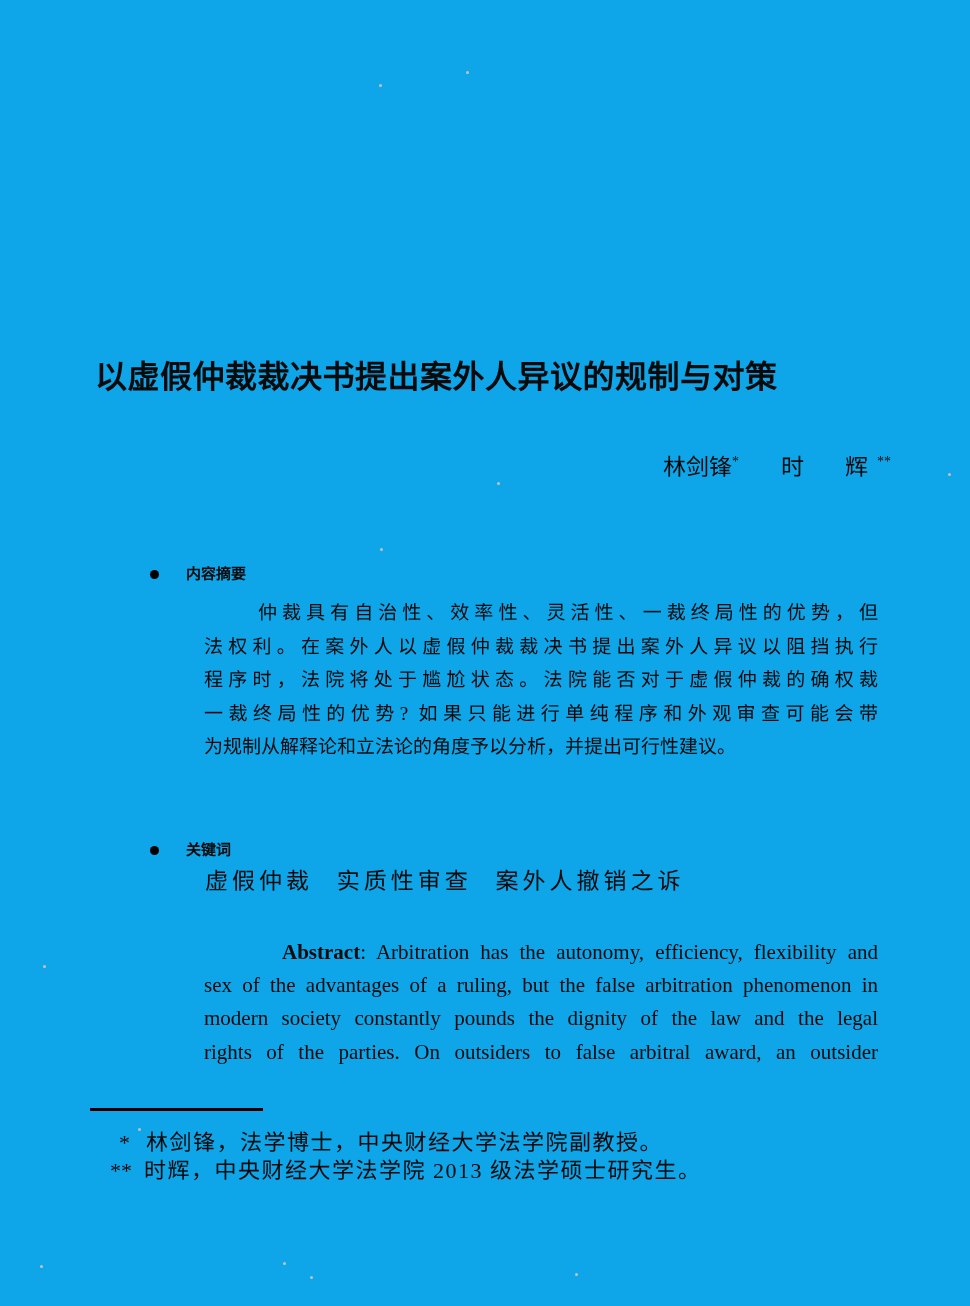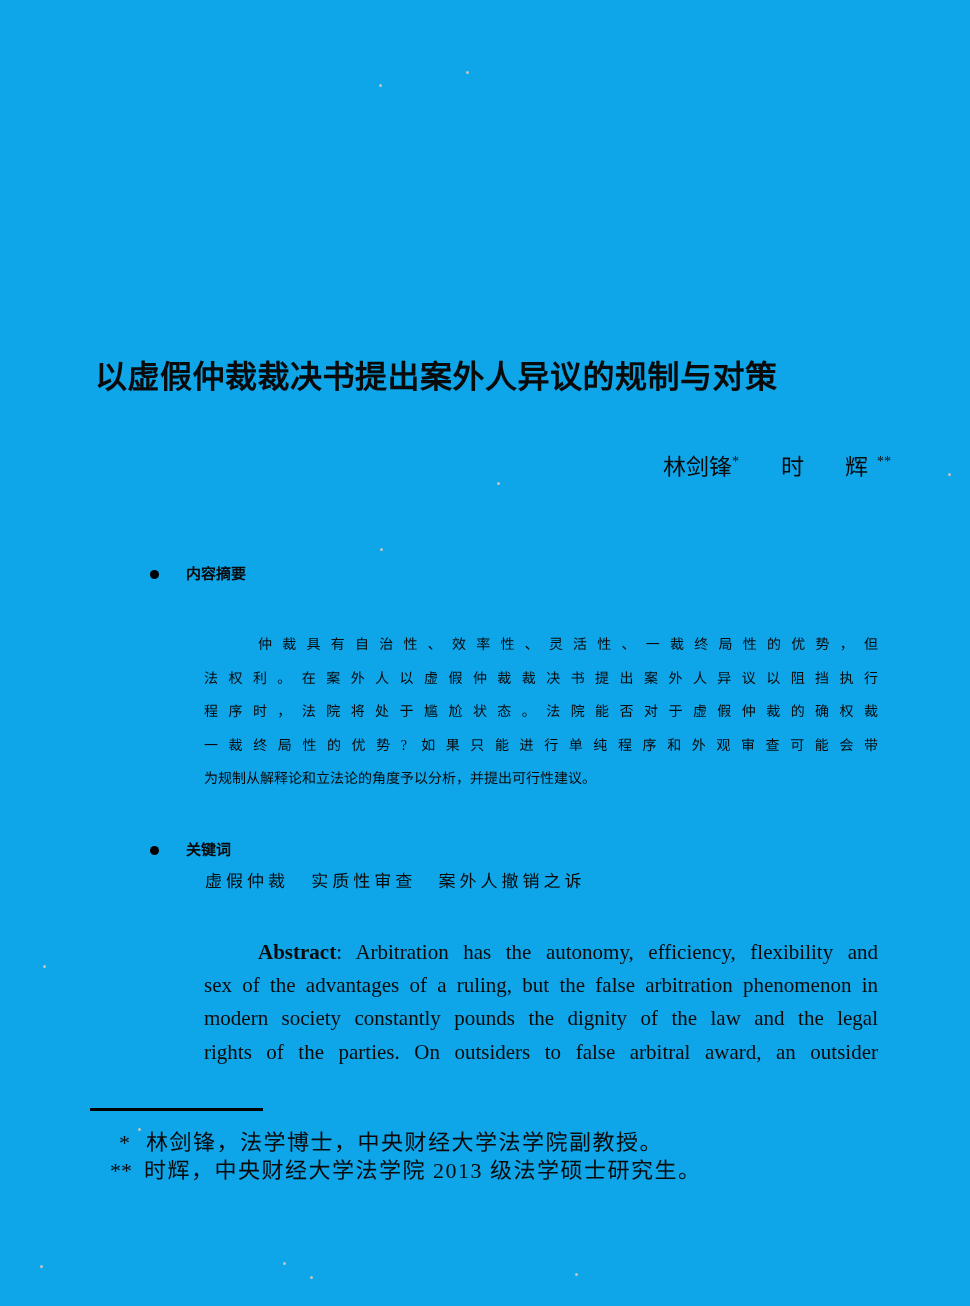--- a/index.html
+++ b/index.html
@@ -31,40 +31,40 @@
   .bullet-1{left:150px;top:570px;}
   .bullet-2{left:150px;top:846px;}
   .sec-heading{
     position:absolute;margin:0;
     font-family:"Liberation Sans", sans-serif;
     font-weight:bold;font-size:15px;line-height:24px;white-space:nowrap;
   }
   .h-abstract{left:186px;top:562px;}
   .h-keywords{left:186px;top:838px;}
   .cn-body{
-    position:absolute;left:204px;top:628px;width:674px;
-    font-size:14px;line-height:33.6px;
+    position:absolute;left:204px;top:596px;width:674px;
+    font-size:19px;line-height:33.6px;
   }
   .cn-line{text-align:justify;text-align-last:justify;}
   .cn-line.first{text-indent:54px;}
   .cn-line.last{text-align-last:left;}
   .kw-line{
     position:absolute;left:205px;top:868px;
-    font-size:17px;line-height:28px;letter-spacing:4px;white-space:nowrap;
+    font-size:23px;line-height:28px;letter-spacing:4px;white-space:nowrap;
   }
   .kw-item{margin-right:14px;}
   .kw-item:last-child{margin-right:0;}
   .en-body{
     position:absolute;left:204px;top:936px;width:674px;
     font-size:21px;line-height:33.2px;
     font-family:"Liberation Serif", serif;
   }
   .en-line{text-align:justify;text-align-last:justify;}
   .en-line.first{text-indent:54px;}
-  .en-label{font-weight:bold;}
+  .en-label{font-weight:bold;margin-left:24px;}
   .fn-rule{
     position:absolute;left:90px;top:1108px;width:173px;height:3px;
     background:#000;
   }
   .fn{
     position:absolute;font-size:22px;line-height:22px;
     letter-spacing:1.5px;white-space:nowrap;
   }
   .fn-1{left:119px;top:1132px;}
   .fn-2{left:110px;top:1160px;}

